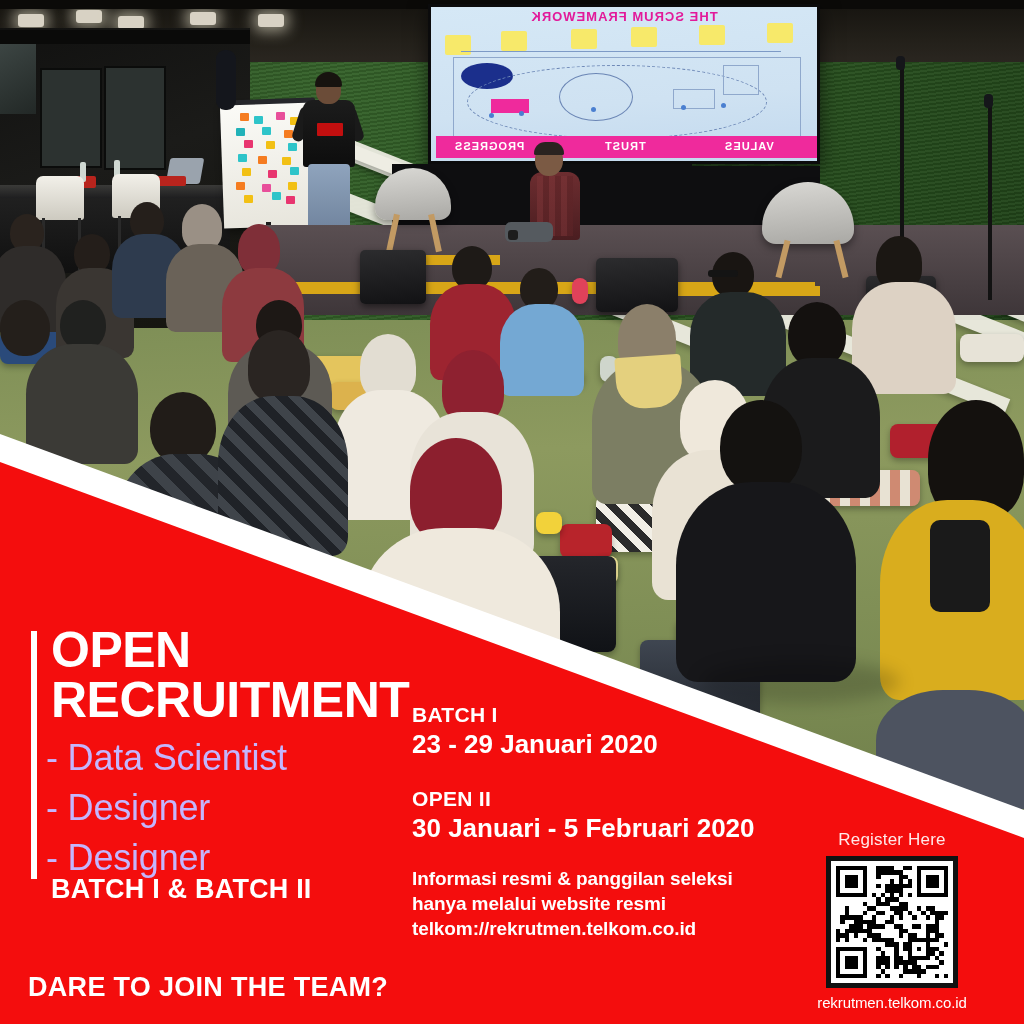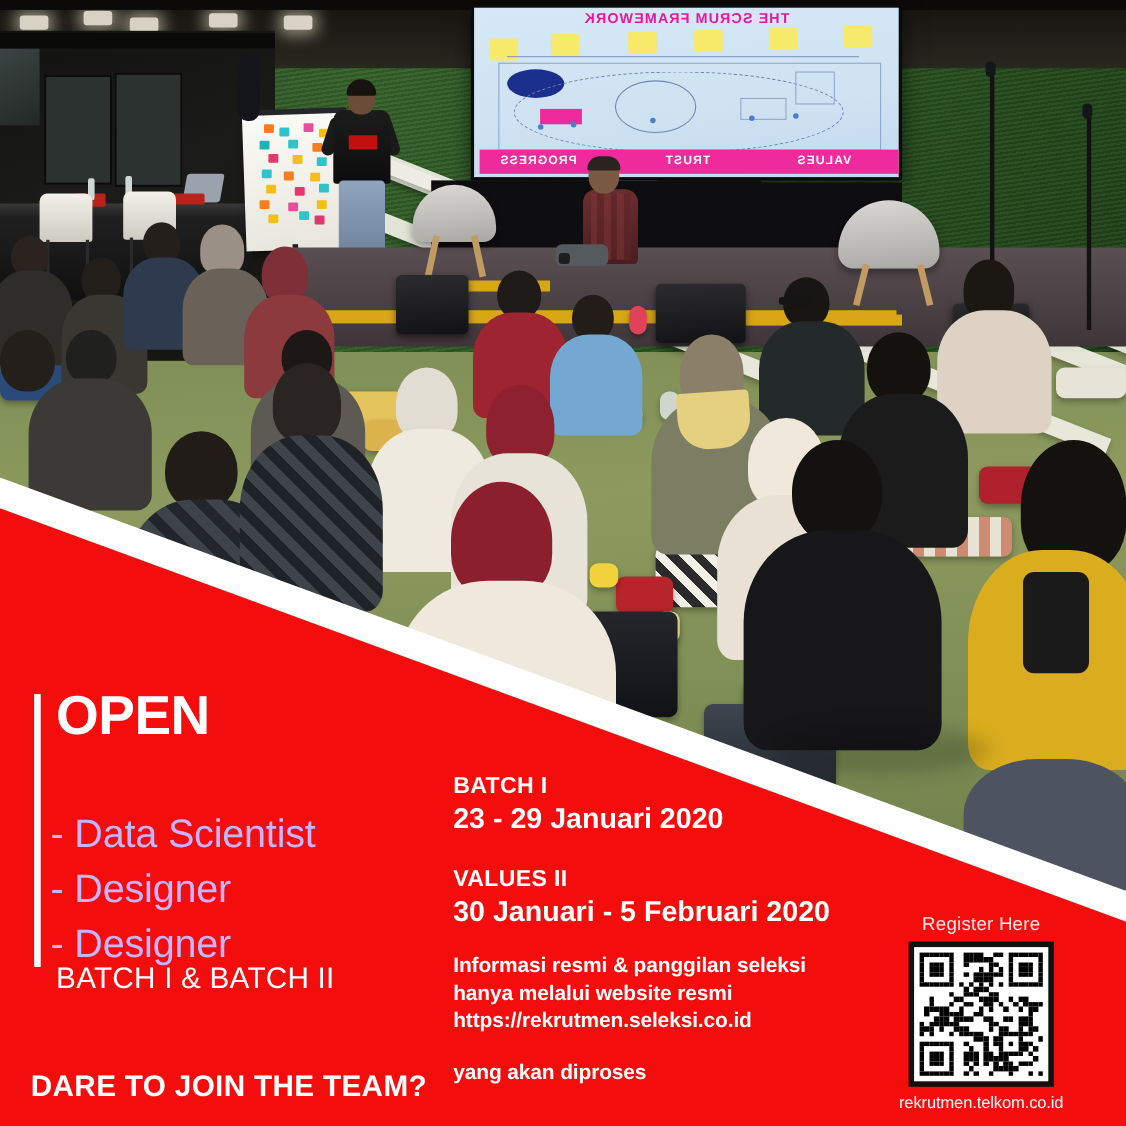--- a/index.html
+++ b/index.html
@@ -118,21 +118,21 @@
   
   .vbar{position:absolute;left:31px;top:631px;width:6px;height:248px;background:#fff;}
 
   .headline{position:absolute;left:51px;top:625px;width:420px;
     color:#fff;font-weight:bold;font-size:50px;line-height:50px;letter-spacing:-.5px;}
 
   .roles{position:absolute;left:46px;top:733px;width:400px;color:#c4b5fd;}
   .role{font-size:36px;line-height:50px;font-weight:500;letter-spacing:-.2px;}
 
   .batch-both{position:absolute;left:51px;top:874px;color:#fff;
-    font-size:27px;font-weight:normal;letter-spacing:.2px;}
+    font-size:27px;font-weight:bold;letter-spacing:.2px;}
 
   .dare{position:absolute;left:28px;top:972px;color:#fff;
     font-size:27px;font-weight:bold;letter-spacing:.3px;}
 
   .col2{position:absolute;left:412px;top:702px;width:360px;color:#fff;}
   .b-label{font-size:21px;font-weight:bold;letter-spacing:.3px;line-height:26px;}
   .b-date{font-size:26px;font-weight:700;line-height:32px;}
   .b-gap{height:26px;}
   .info{font-size:19px;font-weight:bold;line-height:25px;letter-spacing:-.1px;}
   .info-gap{height:22px;}
@@ -361,43 +361,43 @@
     <div class="floor-shadow" style="left:700px;top:660px;width:200px;height:44px;"></div>
   </div>
 
   <div class="white-diag"></div>
   <div class="red-diag"></div>
 
   <div class="vbar"></div>
 
   <div class="headline">
     <div>OPEN</div>
+    <div>RECRUITMENT</div>
   </div>
 
   <div class="roles">
     <div class="role">- Data Scientist</div>
     <div class="role">- Designer</div>
     <div class="role">- Designer</div>
   </div>
 
   <div class="batch-both">BATCH I &amp; BATCH II</div>
   <div class="dare">DARE TO JOIN THE TEAM?</div>
 
   <div class="col2">
     <div class="b-label">BATCH I</div>
     <div class="b-date">23 - 29 Januari 2020</div>
     <div class="b-gap"></div>
-    <div class="b-label">VALUES II</div>
+    <div class="b-label">OPEN II</div>
     <div class="b-date">30 Januari - 5 Februari 2020</div>
     <div class="info-gap"></div>
     <div class="info">Informasi resmi &amp; panggilan seleksi</div>
     <div class="info">hanya melalui website resmi</div>
-    <div class="info">https://rekrutmen.seleksi.co.id</div>
+    <div class="info">telkom://rekrutmen.telkom.co.id</div>
     <div class="info-gap"></div>
-    <div class="info">yang akan diproses</div>
   </div>
 
   <div class="qr-block">
     <div class="qr-label">Register Here</div>
     <div class="qr-outer">
       <div class="qr-inner">
         <div class="qr-grid" id="qr-grid">
             <i class="on"></i>
             <i class="on"></i>
             <i class="on"></i>

